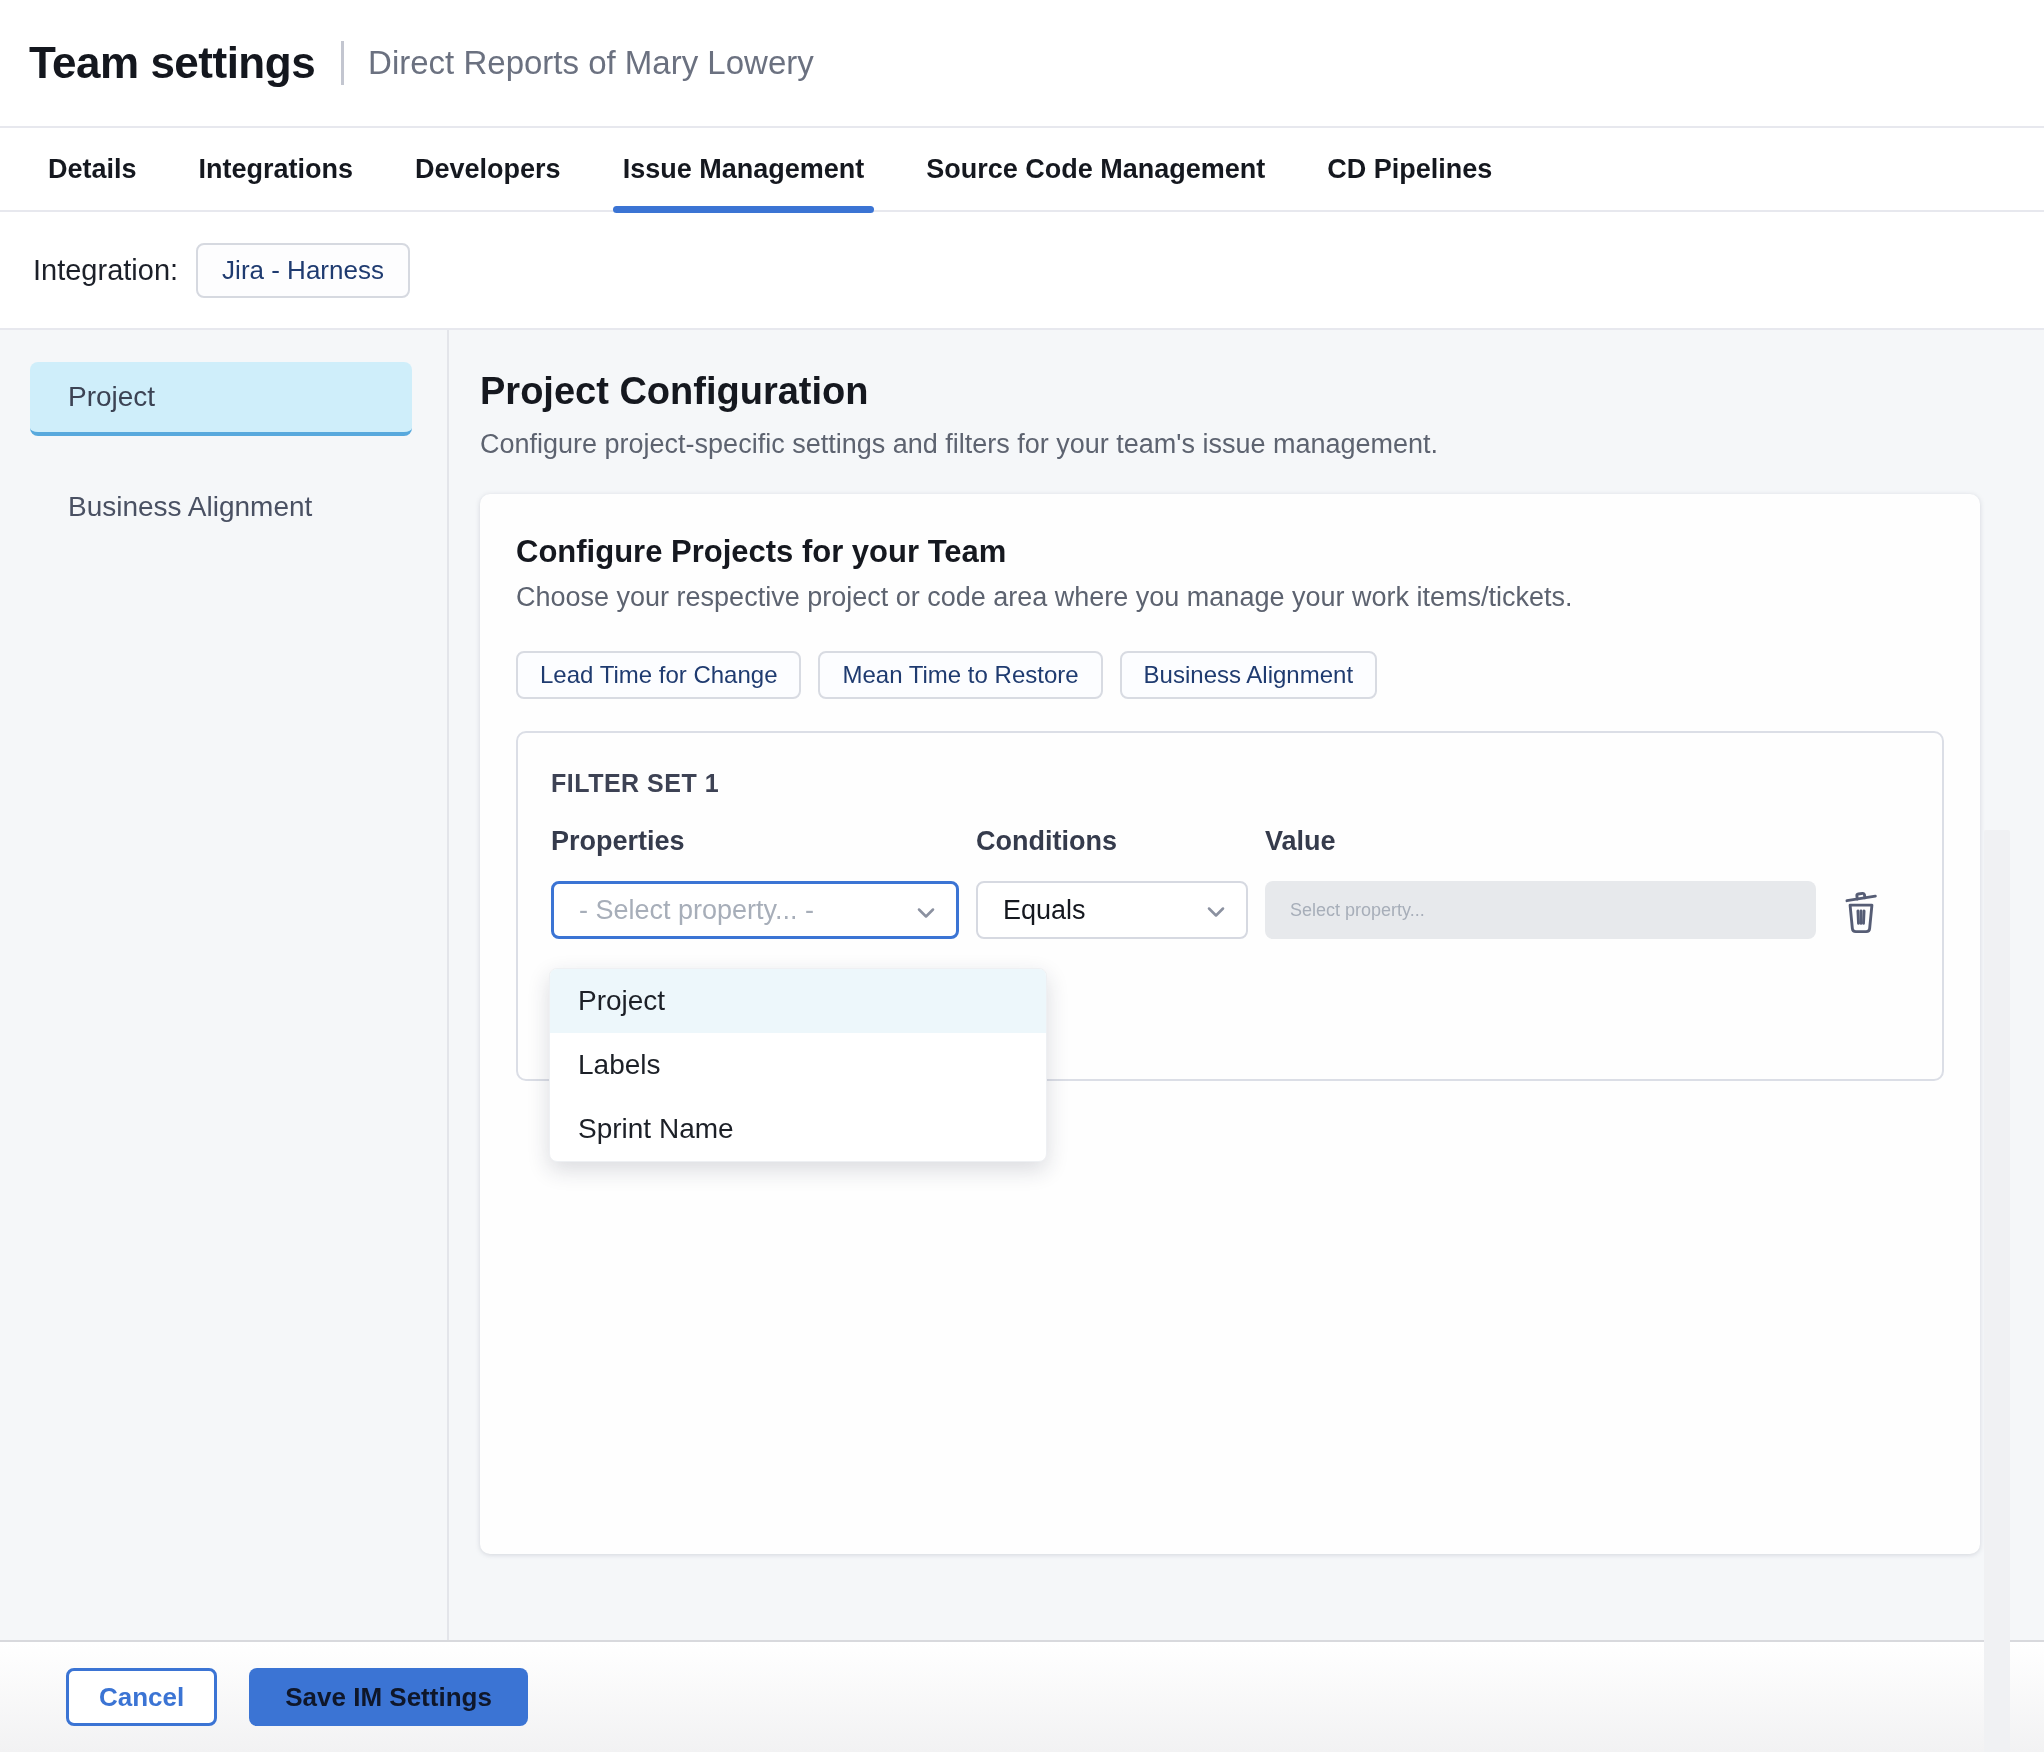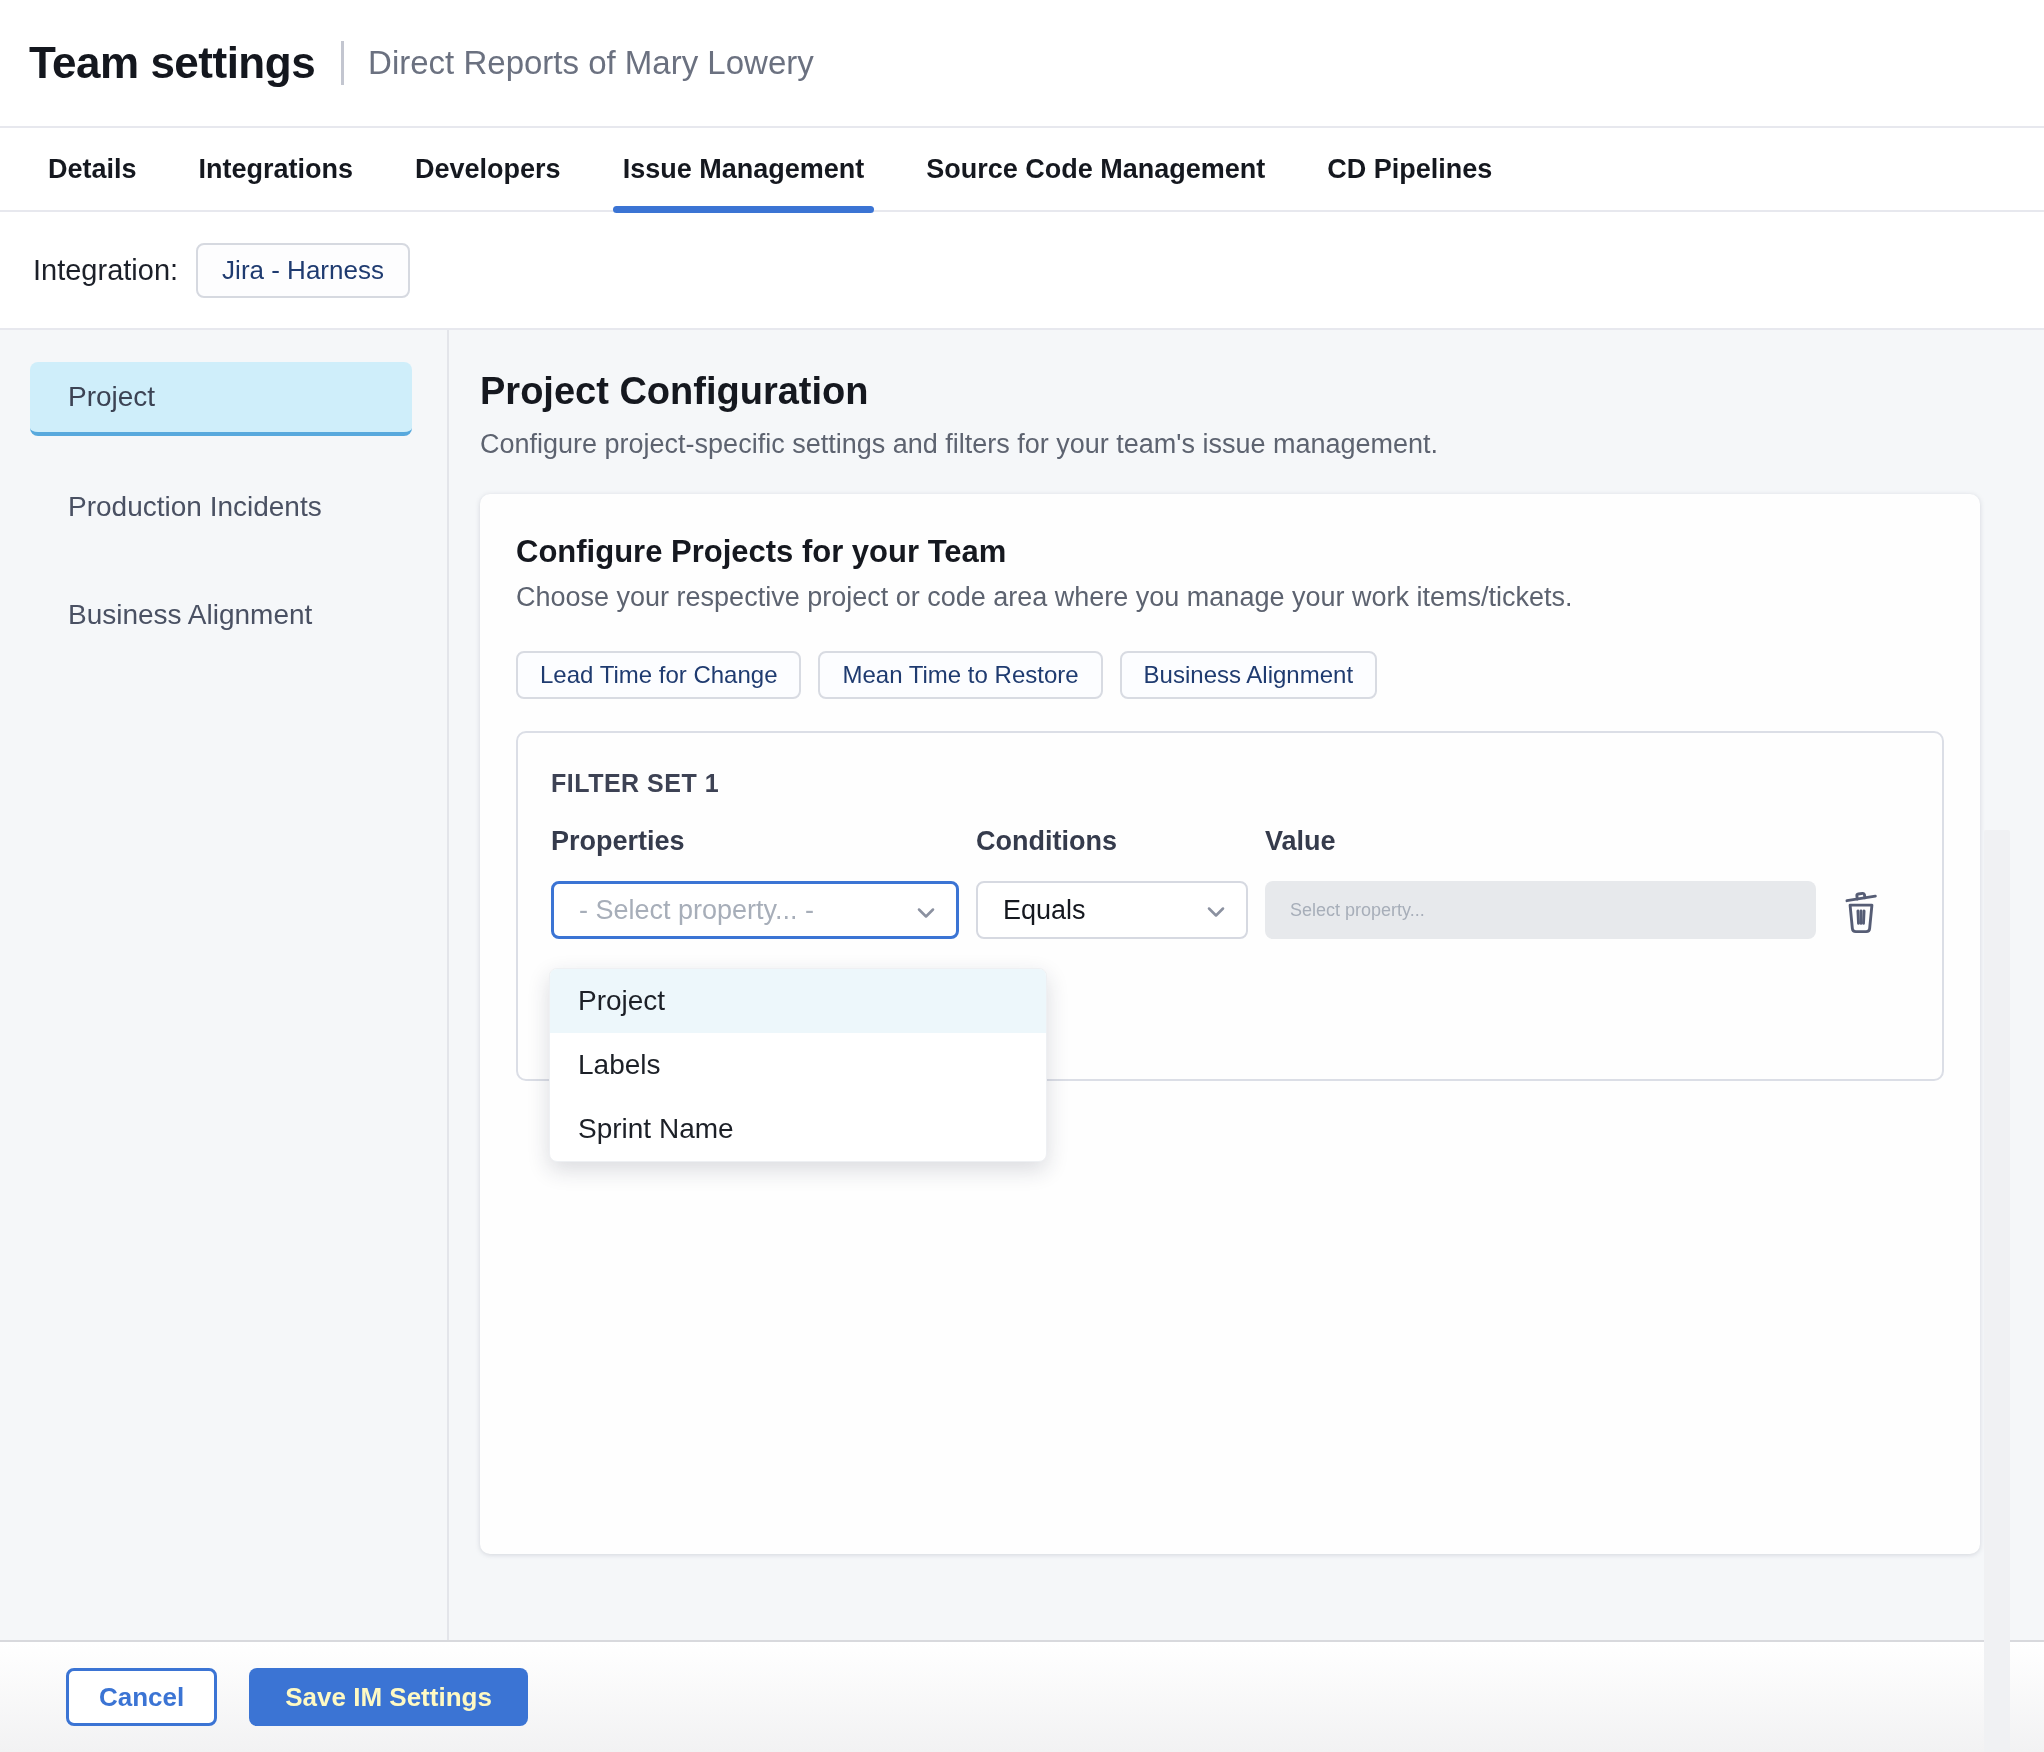--- a/index.html
+++ b/index.html
@@ -56,21 +56,21 @@
   .dropdown { position:absolute; left:69px; top:474px; width:498px; background:#fff; border:1px solid #eef0f3; border-radius:8px; box-shadow:0 8px 22px rgba(30,40,60,0.16); z-index:5; overflow:hidden; }
   .dropdown .option { height:64px; display:flex; align-items:center; padding-left:28px; font-size:28px; color:#1c2027; cursor:pointer; }
   .dropdown .option.highlighted { background:#edf7fb; }
 
   .scroll-track { position:absolute; right:34px; top:500px; width:26px; height:1060px; background:#f0f1f3; border-radius:2px; }
 
   
   .footer { height:112px; background:linear-gradient(#ffffff, #f2f2f3); border-top:2px solid #d8d9dd; display:flex; align-items:center; padding-left:66px; gap:32px; }
   .btn { height:58px; border-radius:8px; font-size:26px; font-weight:700; font-family:"Liberation Sans",sans-serif; cursor:pointer; display:flex; align-items:center; }
   .btn.secondary { background:#fff; border:3px solid #3b74d4; color:#3b74d4; padding:0 30px; }
-  .btn.primary { background:#3b74d4; border:none; color:#fef9c3; padding:8px 36px; }
+  .btn.primary { background:#3b74d4; border:none; color:#0f172a; padding:8px 36px; }
 </style>
 </head>
 <body>
 
 <div class="app-header">
   <div class="app-title">Team settings</div>
   <div class="title-divider"></div>
   <div class="app-subtitle">Direct Reports of Mary Lowery</div>
 </div>
 
@@ -85,21 +85,20 @@
 
 <div class="integration-bar">
   <span class="integration-label">Integration:</span>
   <span class="integration-chip">Jira - Harness</span>
 </div>
 
 <div class="content">
 
   <div class="sidebar">
     <div class="side-item selected">Project</div>
-    <div class="side-item">Production Incidents</div>
     <div class="side-item">Business Alignment</div>
   </div>
 
   <div class="main">
     <div class="section-title">Project Configuration</div>
     <div class="section-subtitle">Configure project-specific settings and filters for your team's issue management.</div>
 
     <div class="card">
       <div class="card-title">Configure Projects for your Team</div>
       <div class="card-subtitle">Choose your respective project or code area where you manage your work items/tickets.</div>

